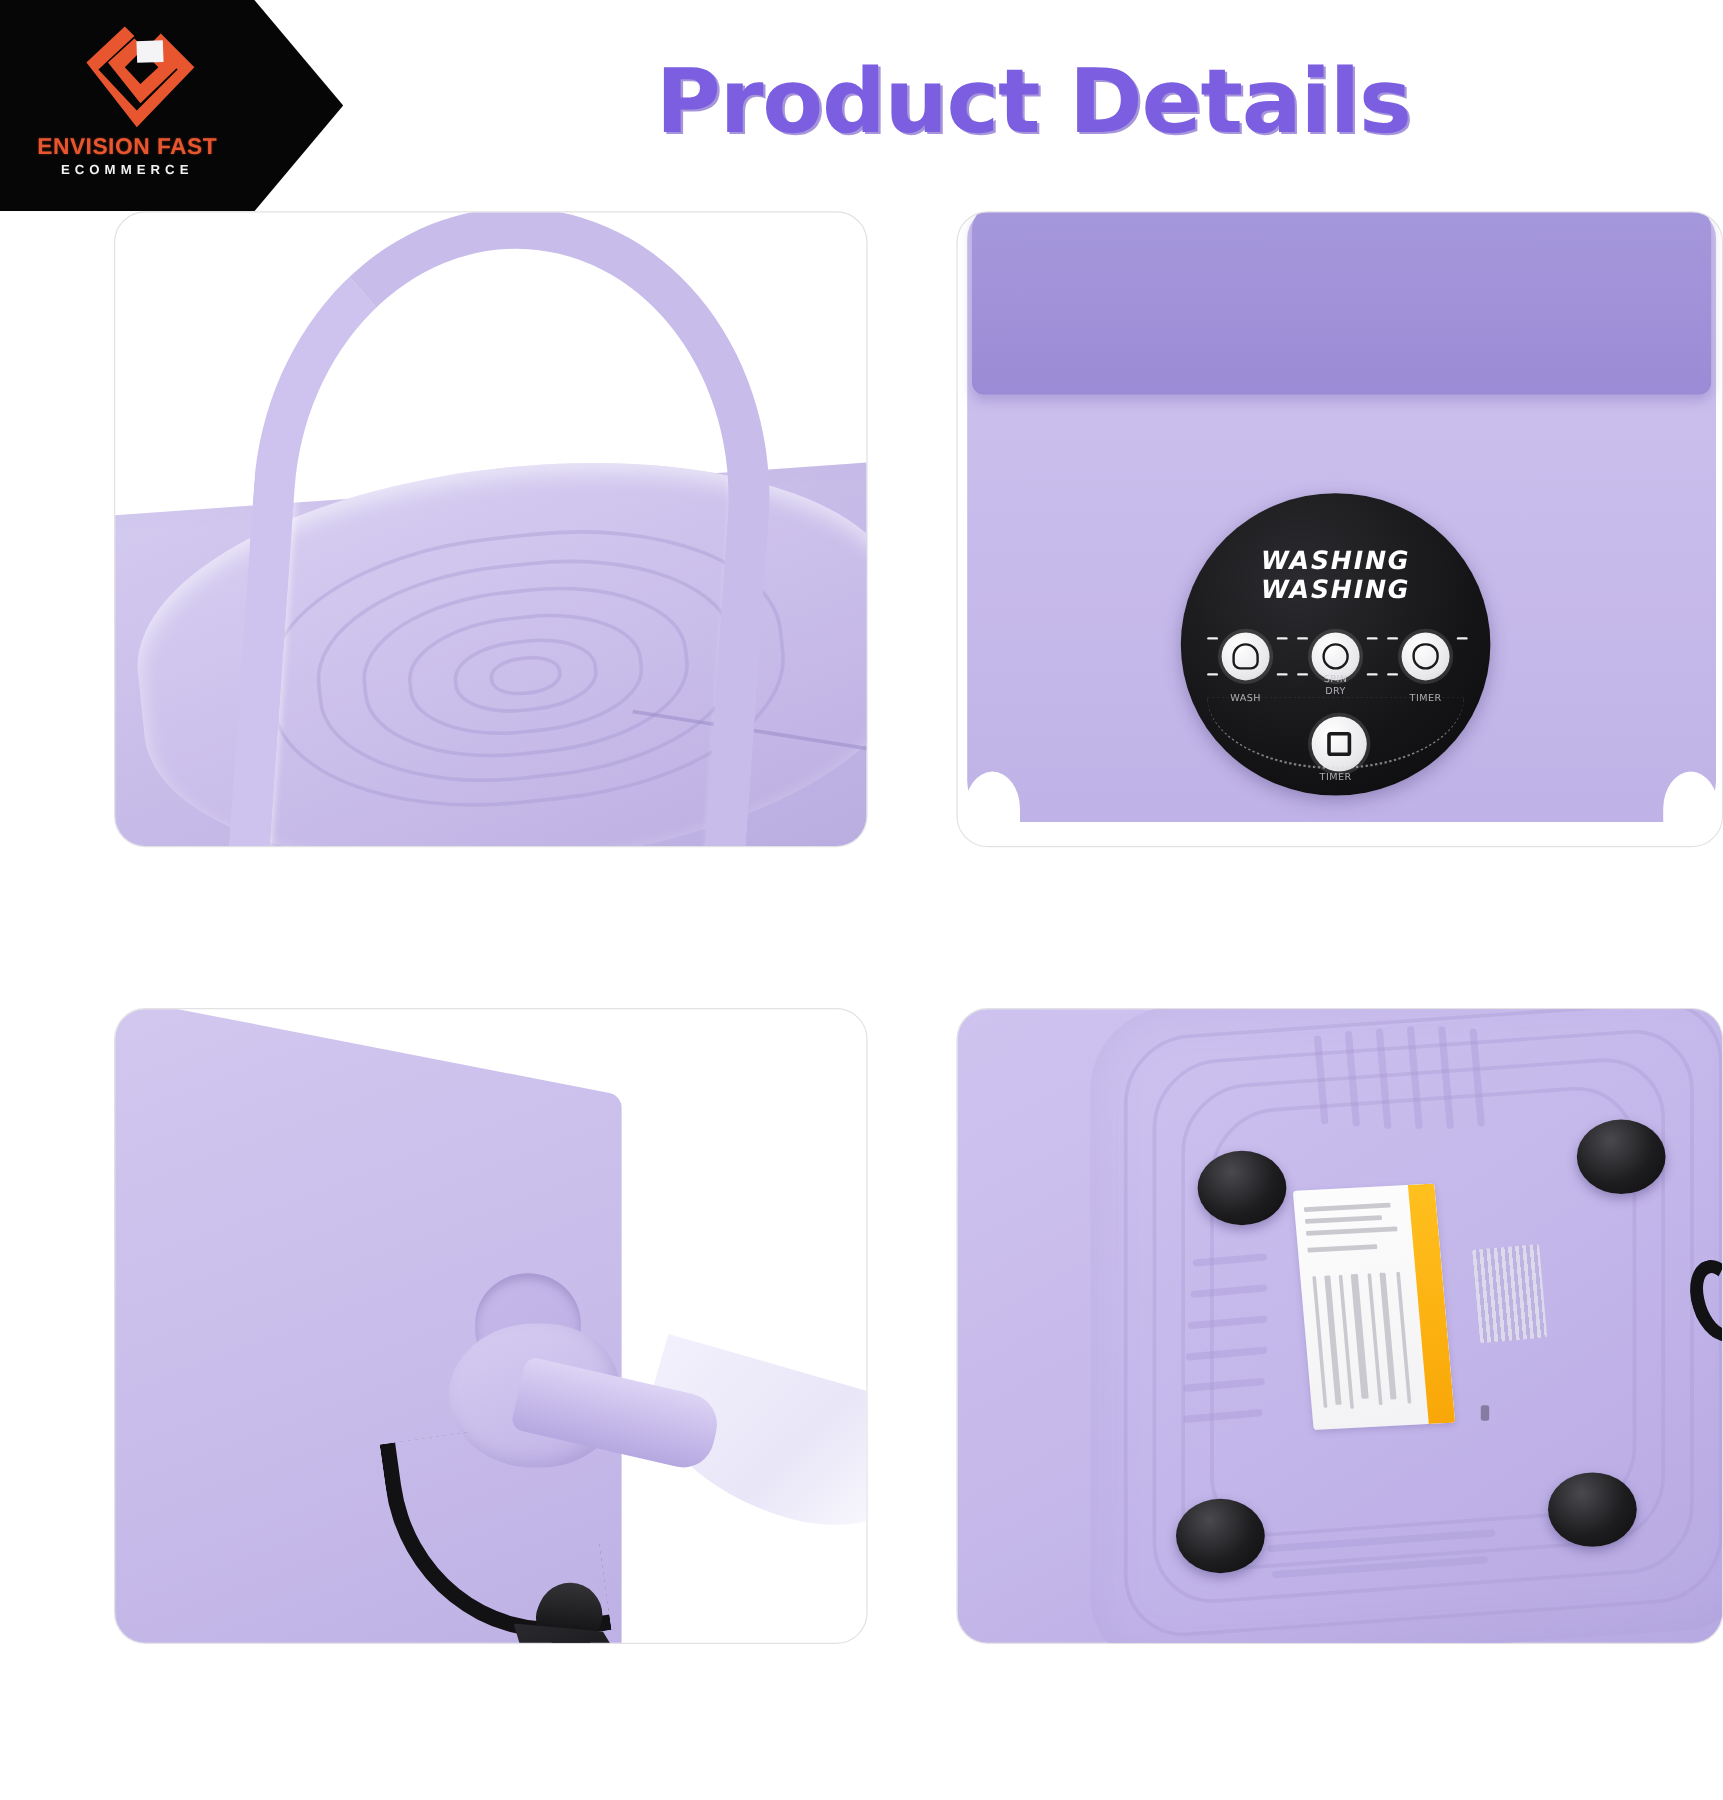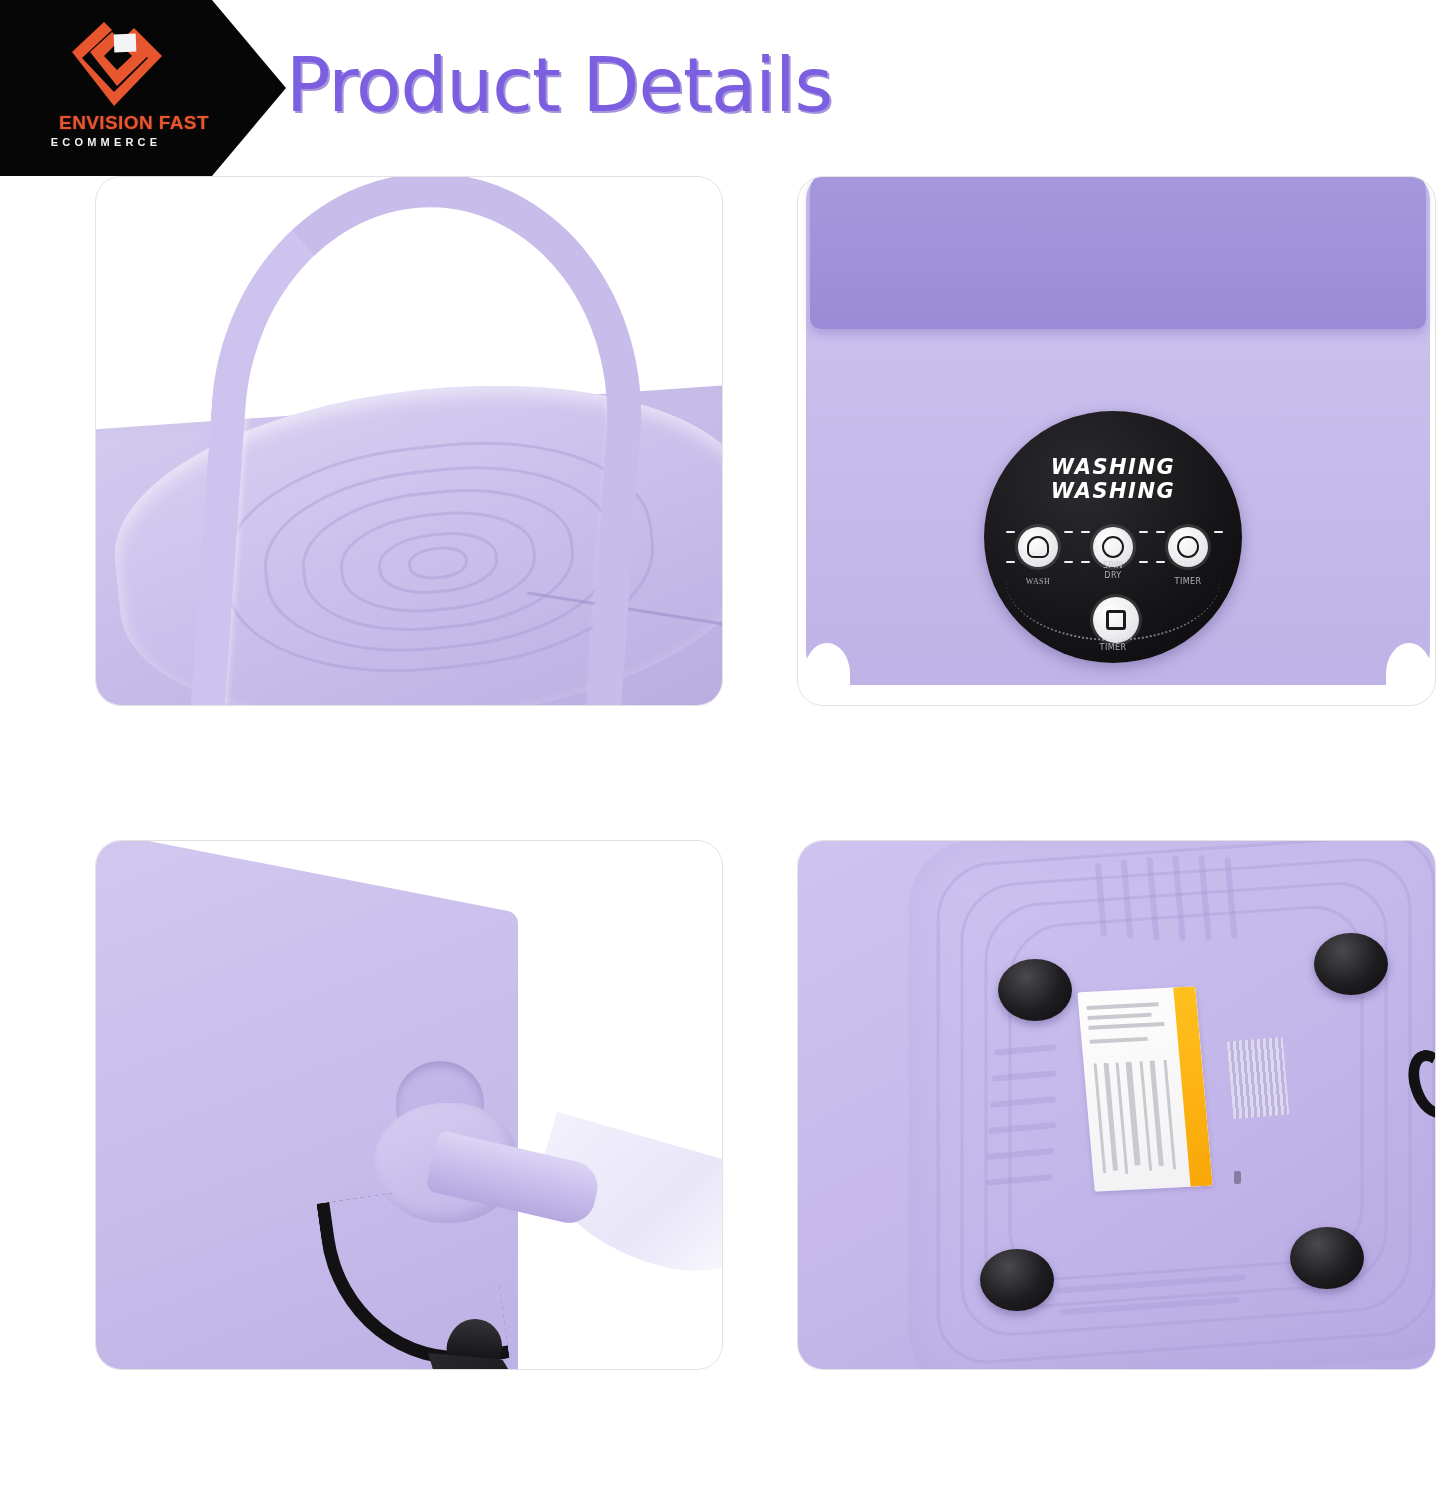--- a/index.html
+++ b/index.html
@@ -16,33 +16,32 @@
     background:#060606;
     clip-path:polygon(0 0, 212px 0, 286px 88px, 212px 176px, 0 176px);
     z-index:50;
   }
   #brand-mark { position:absolute; left:62px; top:18px; width:110px; height:92px; }
   #brand-name {
     position:absolute; left:0; top:112px; width:212px; text-align:center;
     color:#E8562F; font-size:19px; font-weight:bold;
     font-family:"Liberation Sans", sans-serif; letter-spacing:0.4px;
     text-shadow:0 0 2px rgba(232,86,47,.45);
-    margin-left:28px;
   }
   #brand-sub {
     position:absolute; left:0; top:136px; width:212px; text-align:center;
     color:#f2f2f2; font-size:11px; font-weight:bold;
     font-family:"Liberation Sans", sans-serif; letter-spacing:4.2px;
   }
 
   
   #page-title {
-    position:absolute; left:286px; top:42px; width:1150px; text-align:left;
+    position:absolute; left:286px; top:42px; width:1150px; text-align:center;
     font-family:"DejaVu Sans", sans-serif;
-    font-size:74px; font-weight:normal; letter-spacing:-1px;
+    font-size:74px; font-weight:bold; letter-spacing:-1px;
     color:#7B5FE0;
     text-shadow:2px 2px 0 rgba(92,62,190,.55);
   }
 
   
   .cell { position:absolute;padding-left:44px; }
   #cell-1 { left:95px;  top:176px;  width:628px; height:530px; }
   #cell-2 { left:797px; top:176px;  width:639px; height:530px; }
   #cell-3 { left:95px;  top:840px;  width:628px; height:530px; }
   #cell-4 { left:797px; top:840px;  width:639px; height:530px; }
@@ -287,21 +286,21 @@
       <div class="ctrl-title" style="top:44px;">WASHING</div>
       <div class="ctrl-title" style="top:68px;">WASHING</div>
 
       <div class="btn-round" style="left:34px; top:116px;">
         <div class="btn-glyph" style="border-radius:50% 50% 30% 30%;"></div>
       </div>
       <div class="btn-tick" style="left:22px; top:120px; width:9px; height:2px;"></div>
       <div class="btn-tick" style="left:80px; top:120px; width:9px; height:2px;"></div>
       <div class="btn-tick" style="left:22px; top:150px; width:9px; height:2px;"></div>
       <div class="btn-tick" style="left:80px; top:150px; width:9px; height:2px;"></div>
-      <div class="btn-label" style="left:11px; top:166px;font-family:Liberation Serif, serif;">WASH</div>
+      <div class="btn-label" style="left:11px; top:166px;">WASH</div>
 
       <div class="btn-round" style="left:109px; top:116px;">
         <div class="btn-glyph" style="border-radius:50%;"></div>
       </div>
       <div class="btn-tick" style="left:97px; top:120px; width:9px; height:2px;"></div>
       <div class="btn-tick" style="left:155px; top:120px; width:9px; height:2px;"></div>
       <div class="btn-tick" style="left:97px; top:150px; width:9px; height:2px;"></div>
       <div class="btn-tick" style="left:155px; top:150px; width:9px; height:2px;"></div>
       <div class="btn-label" style="left:86px; top:150px; white-space:pre-line;">SPIN
 DRY</div>

